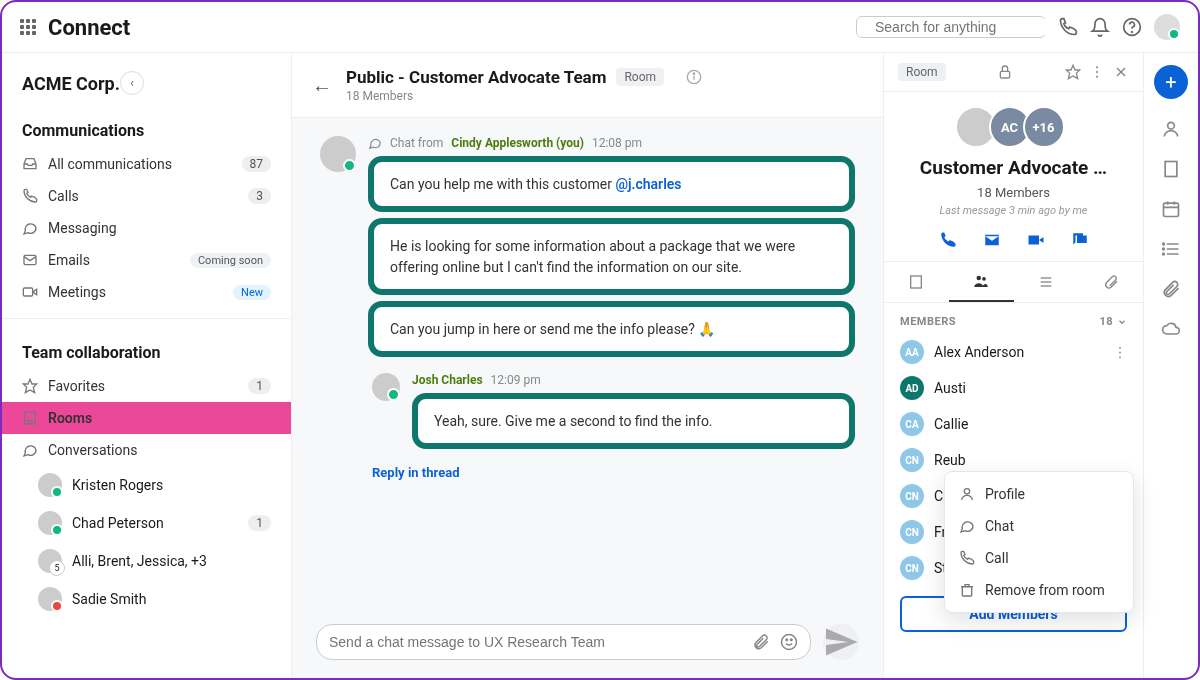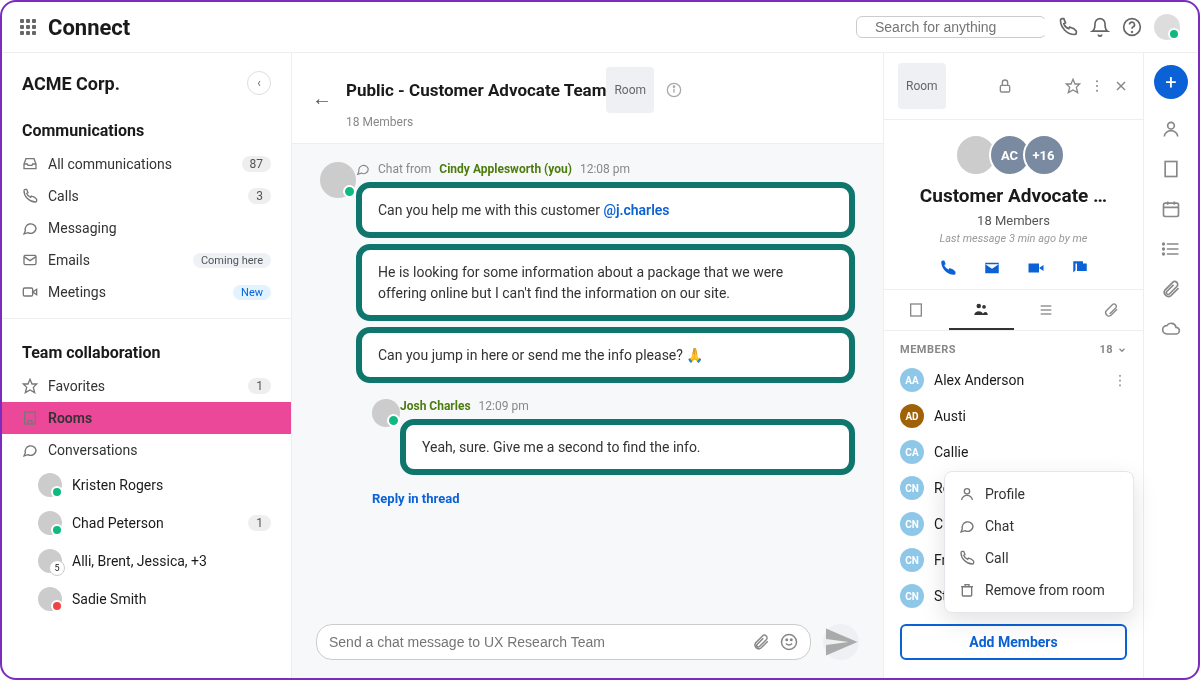--- a/index.html
+++ b/index.html
@@ -13,21 +13,21 @@
 .search-box { display: flex; align-items: center; border: 1px solid #ccc; border-radius: 6px; padding: 0 10px; width: 190px; gap: 8px; color: #999; }
 .search-box input { border: none; outline: none; flex: 1; font-size: 14px; }
 .tb-icon { width: 20px; height: 20px; color: #666; cursor: pointer; }
 .avatar-sm { width: 26px; height: 26px; border-radius: 50%; background: #ddd; position: relative; }
 .avatar-sm::after { content:""; position:absolute; bottom:0; right:0; width:8px; height:8px; background:#10b981; border:2px solid #fff; border-radius:50%; }
 
 .main { flex: 1; display: flex; min-height: 0; }
 
 
 .sidebar { width: 290px; border-right: 1px solid #eee; display: flex; flex-direction: column; overflow-y: auto; }
-.ws-header { display: flex; align-items: center; justify-content: space-between; padding: 18px 20px 12px; }
+.ws-header { display: flex; align-items: center; justify-content: flex-start; padding: 18px 20px 12px; }
 .ws-name { font-size: 18px; font-weight: 700; }
 .collapse-btn { width:24px; height:24px; border:1px solid #ddd; border-radius:50%; display:flex; align-items:center; justify-content:center; color:#666; cursor:pointer; font-size:12px;}
 .section-title { font-size: 16px; font-weight: 700; padding: 14px 20px 8px; }
 .nav-item { display: flex; align-items: center; gap: 10px; padding: 8px 20px; cursor: pointer; color:#333; }
 .nav-item.active { background:#ec4899; font-weight:600; }
 .nav-icon { width:16px; height:16px; color:#777; flex-shrink:0; }
 .nav-label { flex:1; }
 .badge { background:#eee; border-radius:10px; padding:1px 8px; font-size:12px; color:#555; }
 .badge.soon { background:#eef1f6; font-size:11px;}
 .badge.new { background:#e3f2ff; color:#0066d6; font-size:11px;}
@@ -36,28 +36,28 @@
 .convo-av { width:24px; height:24px; border-radius:50%; background:#ccc; position:relative; flex-shrink:0;}
 .convo-av.green::after { content:""; position:absolute; bottom:-1px; right:-1px; width:8px; height:8px; background:#10b981; border:2px solid #fff; border-radius:50%; }
 .convo-av.red::after { content:""; position:absolute; bottom:-1px; right:-1px; width:8px; height:8px; background:#ef4444; border:2px solid #fff; border-radius:50%; }
 .convo-av.count::after { content:"5"; position:absolute; bottom:-3px; right:-3px; width:14px; height:14px; background:#fff; border:1px solid #ccc; border-radius:50%; font-size:9px; display:flex; align-items:center; justify-content:center; }
 
 
 .center { flex:1; display:flex; flex-direction:column; background:#f7f8fa; min-width:0; border-right:1px solid #eee; }
 .chat-header { display:flex; align-items:center; gap:14px; padding:14px 20px; background:#fff; border-bottom:1px solid #eee;}
 .back-arr { font-size:20px; color:#555; cursor:pointer; }
 .ch-info { flex:1; }
-.ch-title-row { display:flex; align-items:center; }
+.ch-title-row { display:flex; align-items:center; gap:10px; }
 .ch-title { font-size:17px; font-weight:700; }
-.room-tag { background:#eef0f4; padding:16px 8px; border-radius:4px; font-size:12px; color:#666; }
+.room-tag { background:#eef0f4; padding:2px 8px; border-radius:4px; font-size:12px; color:#666; }
 .ch-sub { color:#888; font-size:12px; margin-top:2px;}
 .info-ic { color:#aaa; cursor:pointer; }
 
 .messages { flex:1; overflow-y:auto; padding: 18px 28px; }
-.msg-row { display:flex; margin-bottom:10px; }
+.msg-row { display:flex; gap:12px; margin-bottom:10px; }
 .msg-av { width:36px; height:36px; border-radius:50%; background:#ccc; position:relative; flex-shrink:0; }
 .msg-av.green::after { content:""; position:absolute; bottom:0; right:0; width:9px; height:9px; background:#10b981; border:2px solid #fff; border-radius:50%; }
 .msg-body { flex:1; }
 .msg-meta { display:flex; align-items:center; gap:8px; color:#888; font-size:12px; margin-bottom:6px;}
 .msg-meta .chat-ic { width:14px; height:14px; }
 .msg-author { font-weight:700; color:#4d7c0f; }
 .bubble { background:#fff; border:6px solid #0f766e; border-radius:14px; padding:12px 16px; margin-bottom:6px; max-width:560px; color:#333; line-height:1.45; }
 .mention { color:#0b62d6; font-weight:600; }
 .nested { margin-left:52px; }
 .nested .msg-av { width:28px; height:28px; }
@@ -192,21 +192,21 @@
         <span class="nav-label">Messaging</span>
       </div>
       <div class="nav-item">
         <span class="nav-icon">
             <svg viewBox="0 0 24 24" fill="none" stroke="currentColor" stroke-width="2">
               <rect x="3" y="5" width="18" height="14" rx="2"></rect>
               <path d="M3 7l9 6 9-6"></path>
             </svg>
           </span>
         <span class="nav-label">Emails</span>
-        <span class="badge soon">Coming here</span>
+        <span class="badge soon">Coming soon</span>
       </div>
       <div class="nav-item">
         <span class="nav-icon">
             <svg viewBox="0 0 24 24" fill="none" stroke="currentColor" stroke-width="2">
               <rect x="2" y="6" width="14" height="12" rx="2"></rect>
               <path d="M22 8l-6 4 6 4z"></path>
             </svg>
           </span>
         <span class="nav-label">Meetings</span>
         <span class="badge new">New</span>
@@ -448,21 +448,21 @@
             </span>
           </span>
       </div>
       <div id="members">
           <div class="member-row">
             <div class="member-av" style="background:#8fc7e8">AA</div>
     <span>Alex Anderson</span>
     <span class="dots">⋮</span>
           </div>
           <div class="member-row">
-            <div class="member-av" style="background:#a16207">AD</div>
+            <div class="member-av" style="background:#0f766e">AD</div>
     <span>Austi</span>
     </div>
           <div class="member-row">
             <div class="member-av" style="background:#8fc7e8">CA</div>
     <span>Callie</span>
     </div>
           <div class="member-row">
             <div class="member-av" style="background:#8fc7e8">CN</div>
     <span>Reub</span>
     </div>

